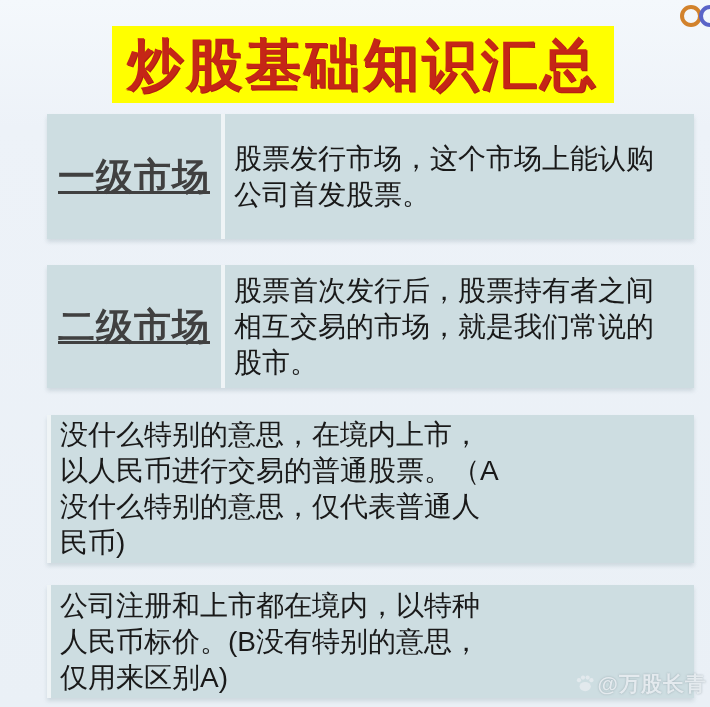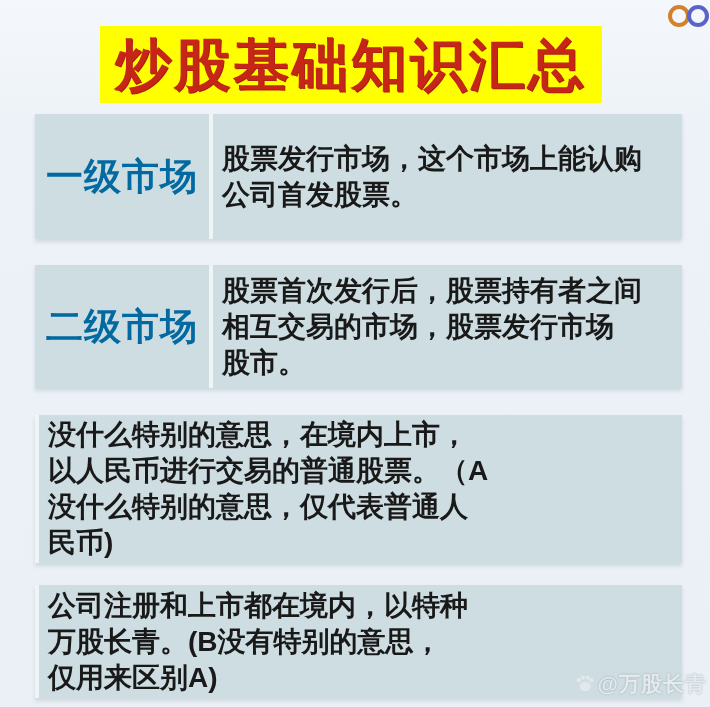--- a/index.html
+++ b/index.html
@@ -1,21 +1,21 @@
 <!DOCTYPE html>
 <html><head>
 <meta charset="utf-8">
 <style>
   html,body{margin:0;padding:0;}
   body{
     width:710px;height:707px;overflow:hidden;position:relative;
     background:linear-gradient(180deg,#f4f8fc 0%,#edf2f8 18%,#eaf0f6 100%);
     font-family:"Liberation Sans","DejaVu Sans",sans-serif;
   }
-  .page{position:absolute;inset:0;overflow:hidden;}
+  .page{position:absolute;inset:0;overflow:hidden;margin-left:12px;}
 
   
   .banner{
     position:absolute;left:100px;top:26px;width:502px;height:77px;
     background:#ffff00;display:flex;align-items:center;justify-content:center;
   }
   .banner h1{
     margin:0;font-size:56px;font-weight:900;color:#c52617;
     letter-spacing:3px;white-space:nowrap;line-height:1;
     text-shadow:1px 1px 0 #b01f10;
@@ -35,27 +35,27 @@
     position:absolute;left:35px;width:647px;background:#cddde1;
     display:flex;align-items:stretch;
     box-shadow:0 3px 4px rgba(105,130,140,0.22);
   }
   .row1{top:114px;height:125px;}
   .row2{top:265px;height:123px;}
   .row3{top:415px;height:148px;}
   .row4{top:585px;height:113px;}
   .label{
     width:174px;flex:0 0 174px;display:flex;align-items:center;justify-content:center;
-    color:#0369a1;font-size:37px;font-weight:900;letter-spacing:1px;white-space:nowrap;
+    color:#404040;font-size:37px;font-weight:900;letter-spacing:1px;white-space:nowrap;text-decoration:underline;
   }
   .sep{flex:0 0 4px;background:#eff4f6;}
   .desc{
     flex:1;display:flex;align-items:center;
     padding:0 2px 0 9px;box-sizing:border-box;
-    color:#191919;font-size:28px;line-height:36px;font-weight:700;
+    color:#191919;font-size:28px;line-height:36px;font-weight:400;
     white-space:pre-line;letter-spacing:0;
   }
 
   
   .watermark{
     position:absolute;right:3px;bottom:9px;display:flex;align-items:center;gap:3px;
     color:#e4eaee;font-size:21px;font-weight:700;letter-spacing:1px;
     text-shadow:0 0 2px rgba(110,125,135,0.55);white-space:nowrap;
   }
   .watermark svg{display:block;opacity:0.95;}
@@ -78,36 +78,36 @@
     <div class="label">一级市场</div>
     <div class="sep"></div>
     <div class="desc">股票发行市场，这个市场上能认购
 公司首发股票。</div>
   </div>
 
   <div class="row row2">
     <div class="label">二级市场</div>
     <div class="sep"></div>
     <div class="desc">股票首次发行后，股票持有者之间
-相互交易的市场，股票发行市场
+相互交易的市场，就是我们常说的
 股市。</div>
   </div>
 
   <div class="row row3">
     <div class="sep"></div>
     <div class="desc">没什么特别的意思，在境内上市，
 以人民币进行交易的普通股票。（A
 没什么特别的意思，仅代表普通人
 民币)</div>
   </div>
 
   <div class="row row4">
     <div class="sep"></div>
     <div class="desc">公司注册和上市都在境内，以特种
-万股长青。(B没有特别的意思，
+人民币标价。(B没有特别的意思，
 仅用来区别A)</div>
   </div>
 
   <div class="watermark">
     <svg width="20" height="20" viewBox="0 0 20 20">
       <circle cx="4" cy="6.2" r="2.1" fill="currentColor"></circle>
       <circle cx="8" cy="3.6" r="2.1" fill="currentColor"></circle>
       <circle cx="12.6" cy="3.6" r="2.1" fill="currentColor"></circle>
       <circle cx="16.4" cy="6.2" r="2.1" fill="currentColor"></circle>
       <ellipse cx="10.2" cy="12.6" rx="5.6" ry="4.6" fill="currentColor"></ellipse>

